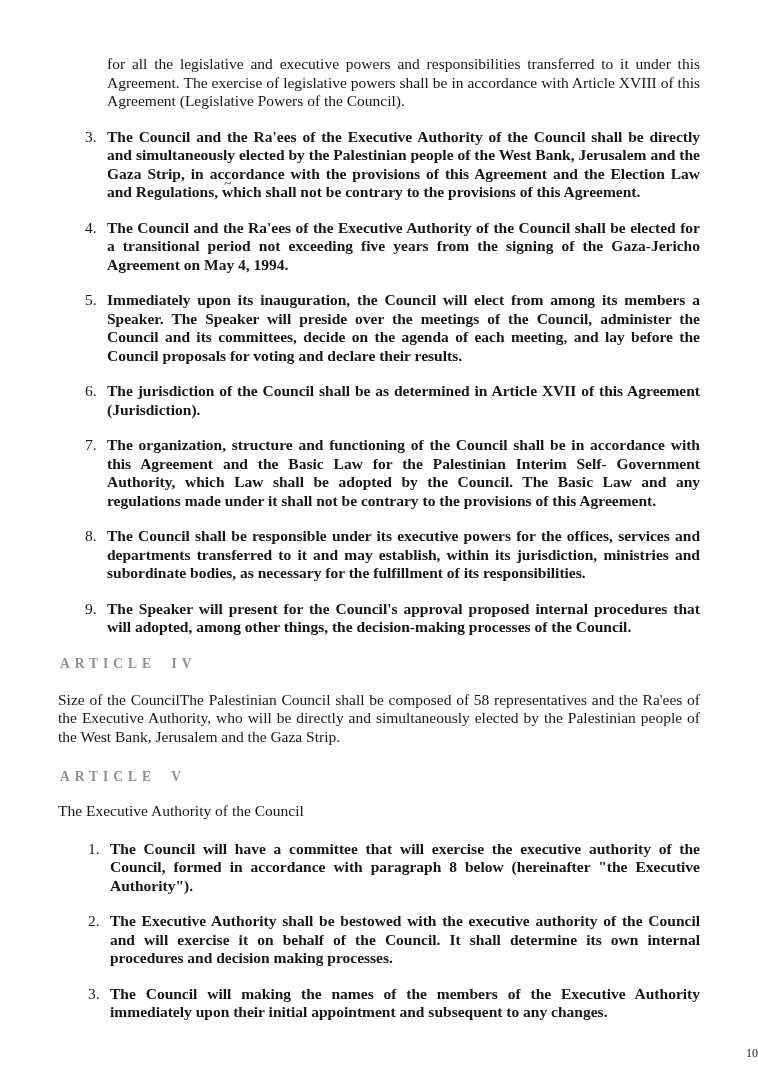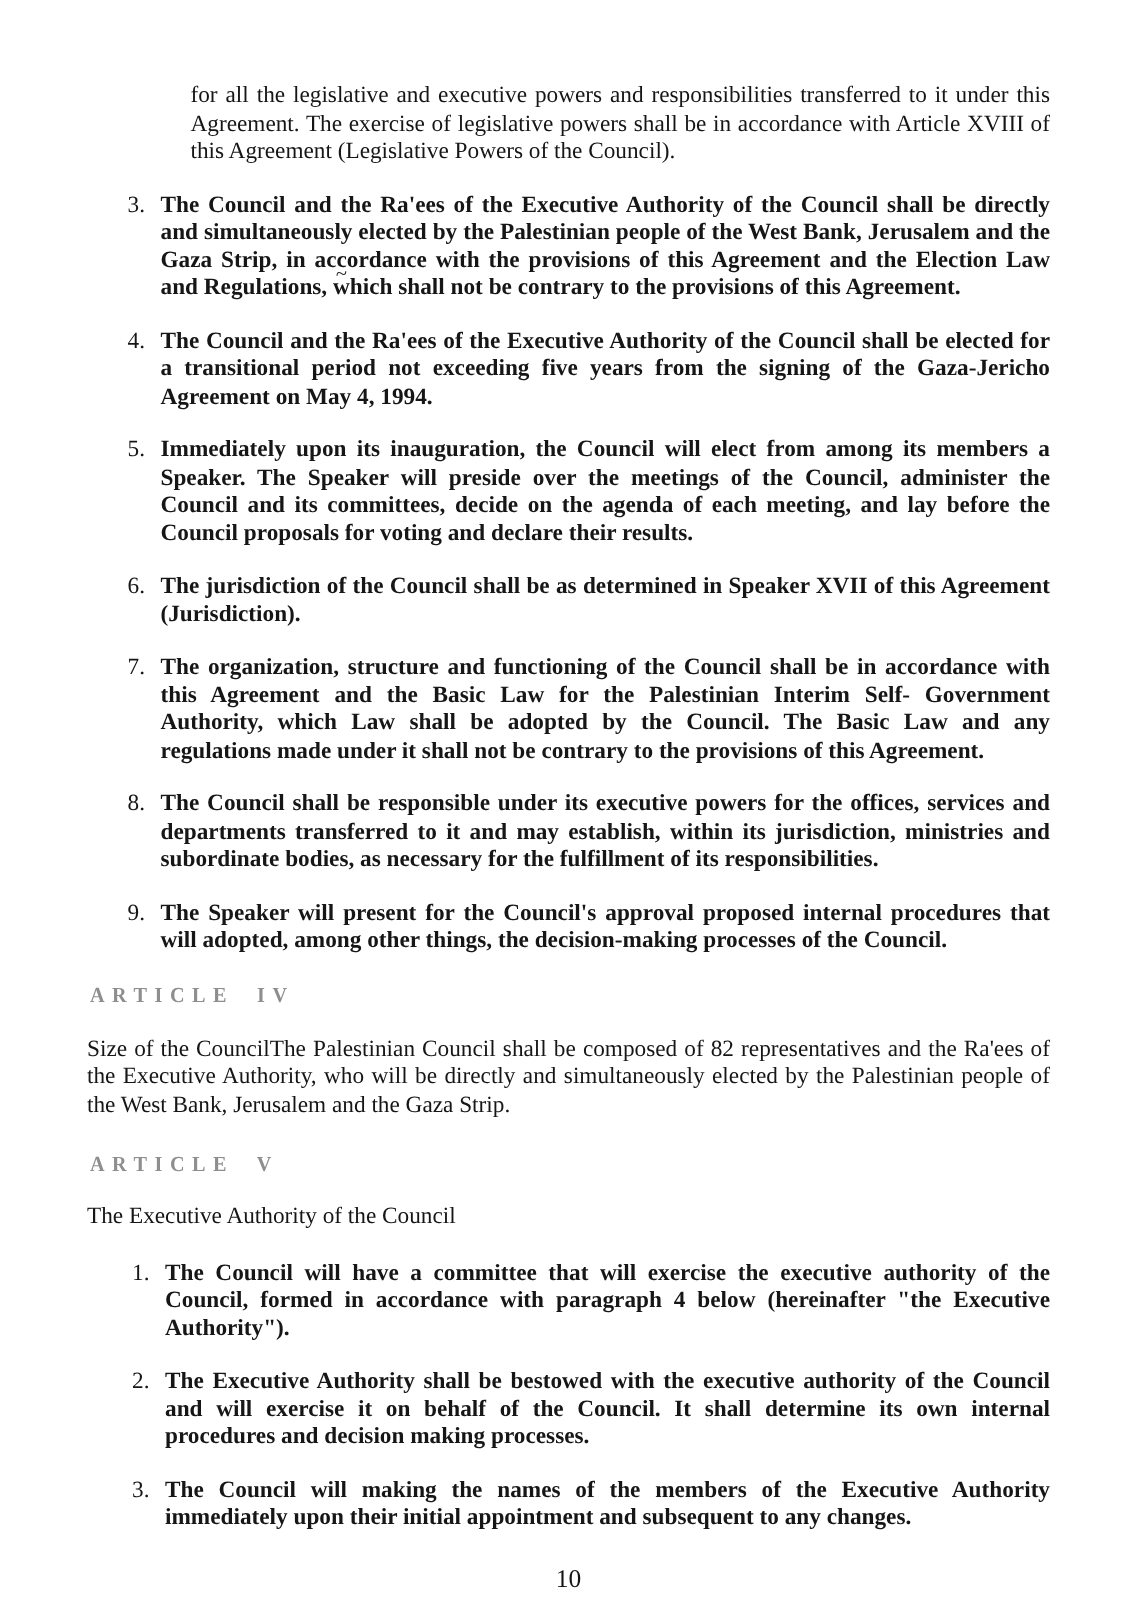--- a/index.html
+++ b/index.html
@@ -15,21 +15,21 @@
     background: #ffffff;
     font-family: "Liberation Serif", "DejaVu Serif", serif;
     font-size: 15.5px;
     line-height: 18.5px;
     color: #161616;
     box-sizing: border-box;
     padding: 55px 58px 0 58px;
     overflow: hidden;
   }
   .continuation {
-    margin: 0 0 17px 69px;
+    margin: 0 0 17px 49px;
     text-align: justify;
   }
   .item {
     display: flex;
     margin: 0 0 17px 27px;
   }
   .item .num {
     flex: 0 0 22px;
     white-space: nowrap;
   }
@@ -60,22 +60,22 @@
   }
   .section-title {
     margin: 0 0 19px 0;
   }
   .items-group-b .item { margin-left: 30px; }
   .page-number {
     position: absolute;
     left: 0;
     right: 0;
     top: 1044px;
-    text-align: center;
-    font-size: 17px;
+    text-align: right;
+    font-size: 12px;
   }
   .artifact {
     position: absolute;
     left: 224px;
     top: 177px;
     font-size: 14px;
     color: #222;
     transform: rotate(-6deg);
     line-height: 1;
   }
@@ -99,50 +99,50 @@
     <p class="txt">The Council and the Ra'ees of the Executive Authority of the Council shall be elected for a transitional period not exceeding five years from the signing of the Gaza-Jericho Agreement on May 4, 1994.</p>
   </div>
 
   <div class="item">
     <span class="num">5.</span>
     <p class="txt">Immediately upon its inauguration, the Council will elect from among its members a Speaker. The Speaker will preside over the meetings of the Council, administer the Council and its committees, decide on the agenda of each meeting, and lay before the Council proposals for voting and declare their results.</p>
   </div>
 
   <div class="item">
     <span class="num">6.</span>
-    <p class="txt">The jurisdiction of the Council shall be as determined in Speaker XVII of this Agreement (Jurisdiction).</p>
+    <p class="txt">The jurisdiction of the Council shall be as determined in Article XVII of this Agreement (Jurisdiction).</p>
   </div>
 
   <div class="item">
     <span class="num">7.</span>
     <p class="txt">The organization, structure and functioning of the Council shall be in accordance with this Agreement and the Basic Law for the Palestinian Interim Self- Government Authority, which Law shall be adopted by the Council. The Basic Law and any regulations made under it shall not be contrary to the provisions of this Agreement.</p>
   </div>
 
   <div class="item">
     <span class="num">8.</span>
     <p class="txt">The Council shall be responsible under its executive powers for the offices, services and departments transferred to it and may establish, within its jurisdiction, ministries and subordinate bodies, as necessary for the fulfillment of its responsibilities.</p>
   </div>
 
   <div class="item">
     <span class="num">9.</span>
     <p class="txt">The Speaker will present for the Council's approval proposed internal procedures that will adopted, among other things, the decision-making processes of the Council.</p>
   </div>
 
   <div class="article-heading heading-iv">ARTICLE IV</div>
 
-  <p class="flush-para">Size of the CouncilThe Palestinian Council shall be composed of 82 representatives and the Ra'ees of the Executive Authority, who will be directly and simultaneously elected by the Palestinian people of the West Bank, Jerusalem and the Gaza Strip.</p>
+  <p class="flush-para">Size of the CouncilThe Palestinian Council shall be composed of 58 representatives and the Ra'ees of the Executive Authority, who will be directly and simultaneously elected by the Palestinian people of the West Bank, Jerusalem and the Gaza Strip.</p>
 
   <div class="article-heading heading-v">ARTICLE V</div>
 
   <p class="flush-para section-title">The Executive Authority of the Council</p>
 
   <div class="items-group-b">
     <div class="item">
       <span class="num">1.</span>
-      <p class="txt">The Council will have a committee that will exercise the executive authority of the Council, formed in accordance with paragraph 4 below (hereinafter "the Executive Authority").</p>
+      <p class="txt">The Council will have a committee that will exercise the executive authority of the Council, formed in accordance with paragraph 8 below (hereinafter "the Executive Authority").</p>
     </div>
 
     <div class="item">
       <span class="num">2.</span>
       <p class="txt">The Executive Authority shall be bestowed with the executive authority of the Council and will exercise it on behalf of the Council. It shall determine its own internal procedures and decision making processes.</p>
     </div>
 
     <div class="item">
       <span class="num">3.</span>
       <p class="txt">The Council will making the names of the members of the Executive Authority immediately upon their initial appointment and subsequent to any changes.</p>

